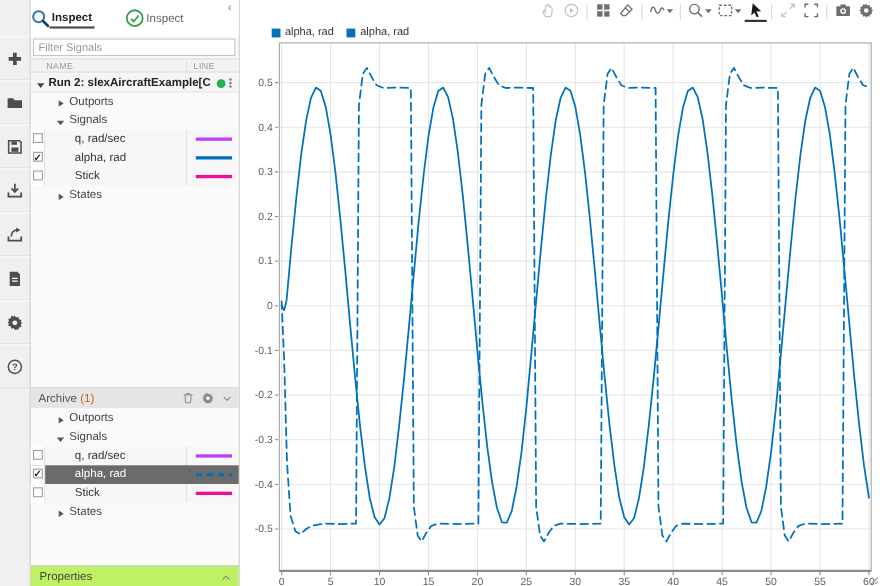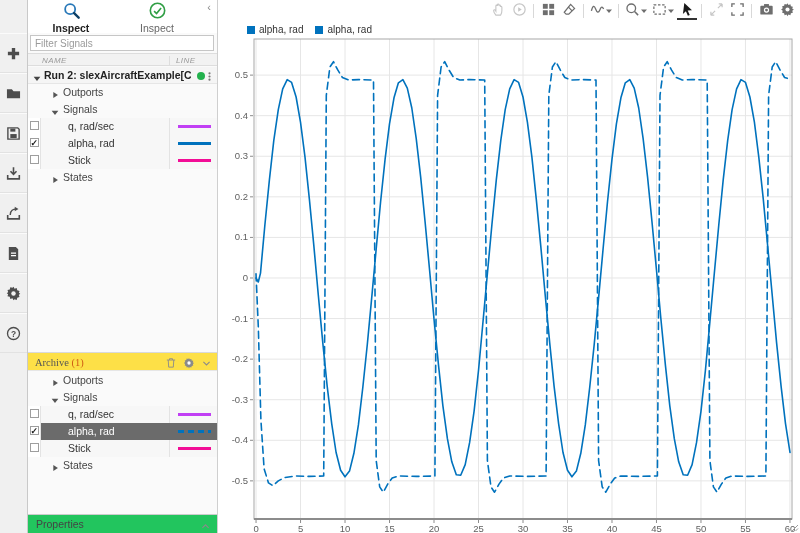--- a/index.html
+++ b/index.html
@@ -6,27 +6,27 @@
   *{box-sizing:border-box;}
   .app{position:relative;width:800px;height:533px;overflow:hidden;background:#fff;
        font-family:"Liberation Sans",sans-serif;font-size:11px;color:#333;}
   
   .strip{position:absolute;left:0;top:0;width:28px;height:533px;background:#f0f0f0;border-right:1px solid #c9c9c9;}
   .strip .cell{position:absolute;left:0;width:27px;height:40px;display:flex;align-items:center;justify-content:center;border-bottom:1px solid #e2e2e2;border-top:1px solid #fbfbfb;cursor:pointer;}
   .strip svg{display:block;}
   
   .panel{position:absolute;left:28px;top:0;width:190px;height:533px;background:#fafafa;border-right:1px solid #cfcfcf;}
   .tabs{position:absolute;left:0;top:0;width:100%;height:33px;background:#fff;display:flex;}
-  .tab{width:86px;display:flex;flex-direction:column;align-items:center;justify-content:flex-start;padding-top:2px;cursor:pointer;color:#666;}
+  .tab{width:86px;display:flex;align-items:center;justify-content:flex-start;padding-top:2px;cursor:pointer;color:#666;}
   .tab .tlabel{font-size:10.5px;margin-top:1px;padding:0 2px 2px 2px;}
   .tab.active .tlabel{color:#222;font-weight:bold;border-bottom:2px solid #4d4d4d;}
   .collapse-btn{position:absolute;right:2px;top:1px;width:12px;height:12px;color:#8a8a8a;font-size:11px;line-height:12px;text-align:center;cursor:pointer;}
   .filter{position:absolute;left:2px;top:35px;width:184px;height:16px;border:1px solid #c6c6c6;background:#fff;font-family:"Liberation Sans",sans-serif;font-size:10px;padding:4px 4px;color:#333;}
   .filter::placeholder{color:#9a9a9a;}
-  .colhdr{position:absolute;left:0;top:53px;width:100%;height:13px;background:#f2f2f2;border-top:1px solid #ddd;border-bottom:1px solid #ddd;font-size:8px;color:#9a9a9a;letter-spacing:.4px;font-style:italic;}
+  .colhdr{position:absolute;left:0;top:53px;width:100%;height:13px;background:#f2f2f2;border-top:1px solid #ddd;border-bottom:1px solid #ddd;font-size:8px;color:#9a9a9a;letter-spacing:.4px;}
   .colhdr .c1{position:absolute;left:14px;top:2px;}
   .colhdr .c2{position:absolute;left:148px;top:2px;border-left:1px solid #ddd;padding-left:6px;margin-left:-7px;}
   .tree{position:absolute;left:0;width:100%;}
   .row{position:relative;height:17px;line-height:17px;white-space:nowrap;cursor:pointer;}
   .row .caret{position:absolute;top:3.5px;width:10px;height:10px;}
   .run-row{background:#f5f5f5;border-bottom:1px solid #e6e6e6;font-weight:bold;color:#222;}
   .run-row .caret{left:4px;}
   .run-title{position:absolute;left:16px;right:26px;overflow:hidden;font-size:10.5px;}
   .dot{position:absolute;right:12px;top:4.5px;width:8px;height:8px;border-radius:50%;}
   .kebab{position:absolute;right:2px;top:3px;}
@@ -34,25 +34,25 @@
   .group-label{position:absolute;left:35px;font-size:10.5px;color:#444;}
   .sig-row{background:#f7f7f7;}
   .gutter{position:absolute;left:0;top:0;width:13px;height:17px;background:#fff;border-right:1px solid #e3e3e3;}
   .cb{position:absolute;left:1.5px;top:3px;width:9px;height:9px;background:#fff;border:1px solid #9e9e9e;font-size:9px;line-height:9px;text-align:center;color:#1a1a1a;font-weight:bold;}
   .sig-label{position:absolute;left:40px;font-size:10.5px;color:#333;}
   .line-col{position:absolute;left:141px;top:0;width:49px;height:17px;border-left:1px solid #e3e3e3;}
   .swatch{position:absolute;left:8px;top:7px;width:33px;height:3px;}
   .sig-row.selected{background:#6b6b6b;}
   .sig-row.selected .sig-label{color:#fff;}
   .sig-row.selected .line-col{border-left-color:#6b6b6b;}
-  .archive-hdr{position:absolute;left:0;width:100%;height:19px;background:#fde047;border-top:1px solid #d9d9d9;border-bottom:1px solid #e6e6e6;line-height:19px;font-family:Liberation Serif, serif;}
+  .archive-hdr{position:absolute;left:0;width:100%;height:19px;background:#e5e5e5;border-top:1px solid #d9d9d9;border-bottom:1px solid #e6e6e6;line-height:19px;}
   .archive-hdr .alabel{position:absolute;left:7px;font-size:10.5px;color:#555;}
   .archive-hdr .acount{color:#cf5b13;}
   .ah-ic{position:absolute;top:3px;cursor:pointer;}
-  .props{position:absolute;left:0;bottom:0;width:100%;height:19px;background:#22c55e;border-top:1px solid #ccc;line-height:18px;}
+  .props{position:absolute;left:0;bottom:0;width:100%;height:19px;background:#bef264;border-top:1px solid #ccc;line-height:18px;}
   .props .plabel{position:absolute;left:8px;font-size:10.5px;color:#444;}
   .props .pchev{position:absolute;right:6px;top:4px;}
   
   .chart{position:absolute;left:219px;top:0;width:581px;height:533px;background:#fff;}
   .ctoolbar{position:absolute;top:0;right:3px;height:21px;display:flex;align-items:center;gap:1px;}
   .tbtn{position:relative;width:20px;height:18px;display:flex;align-items:center;justify-content:center;cursor:pointer;border-bottom:2px solid transparent;}
   .tbtn.active{border-bottom:2px solid #333;}
   .tbtn.disabled{cursor:default;}
   .tsep{width:1px;height:14px;background:#d8d8d8;margin:0 3px;}
   .tcaret{margin-left:1px;}

